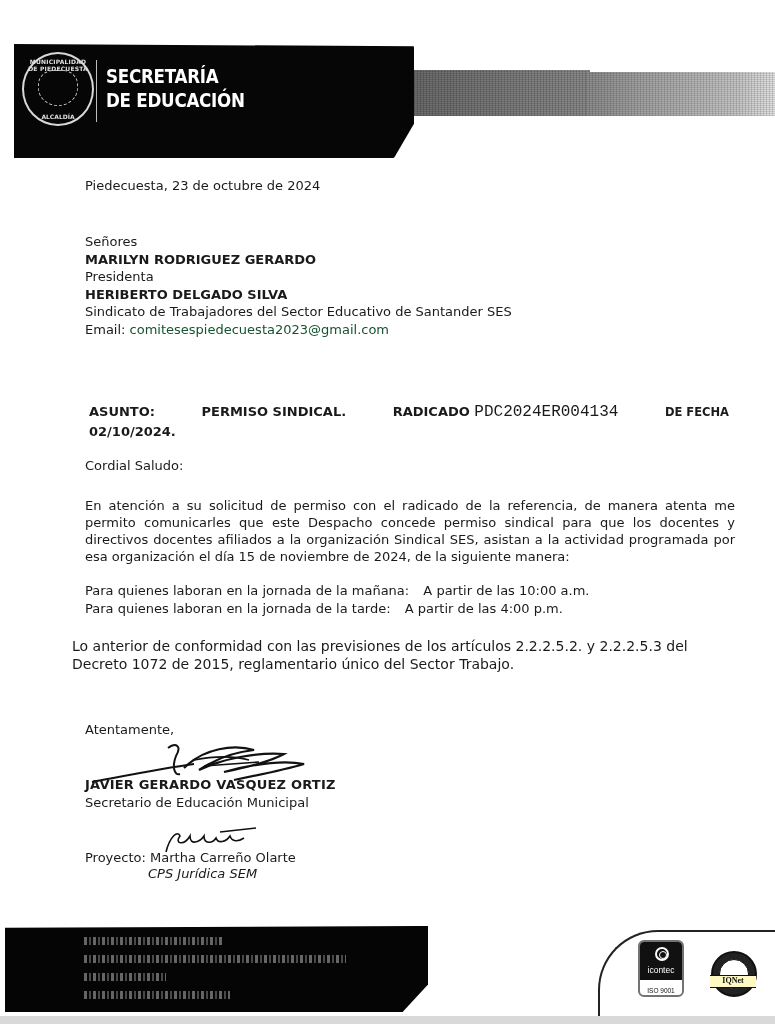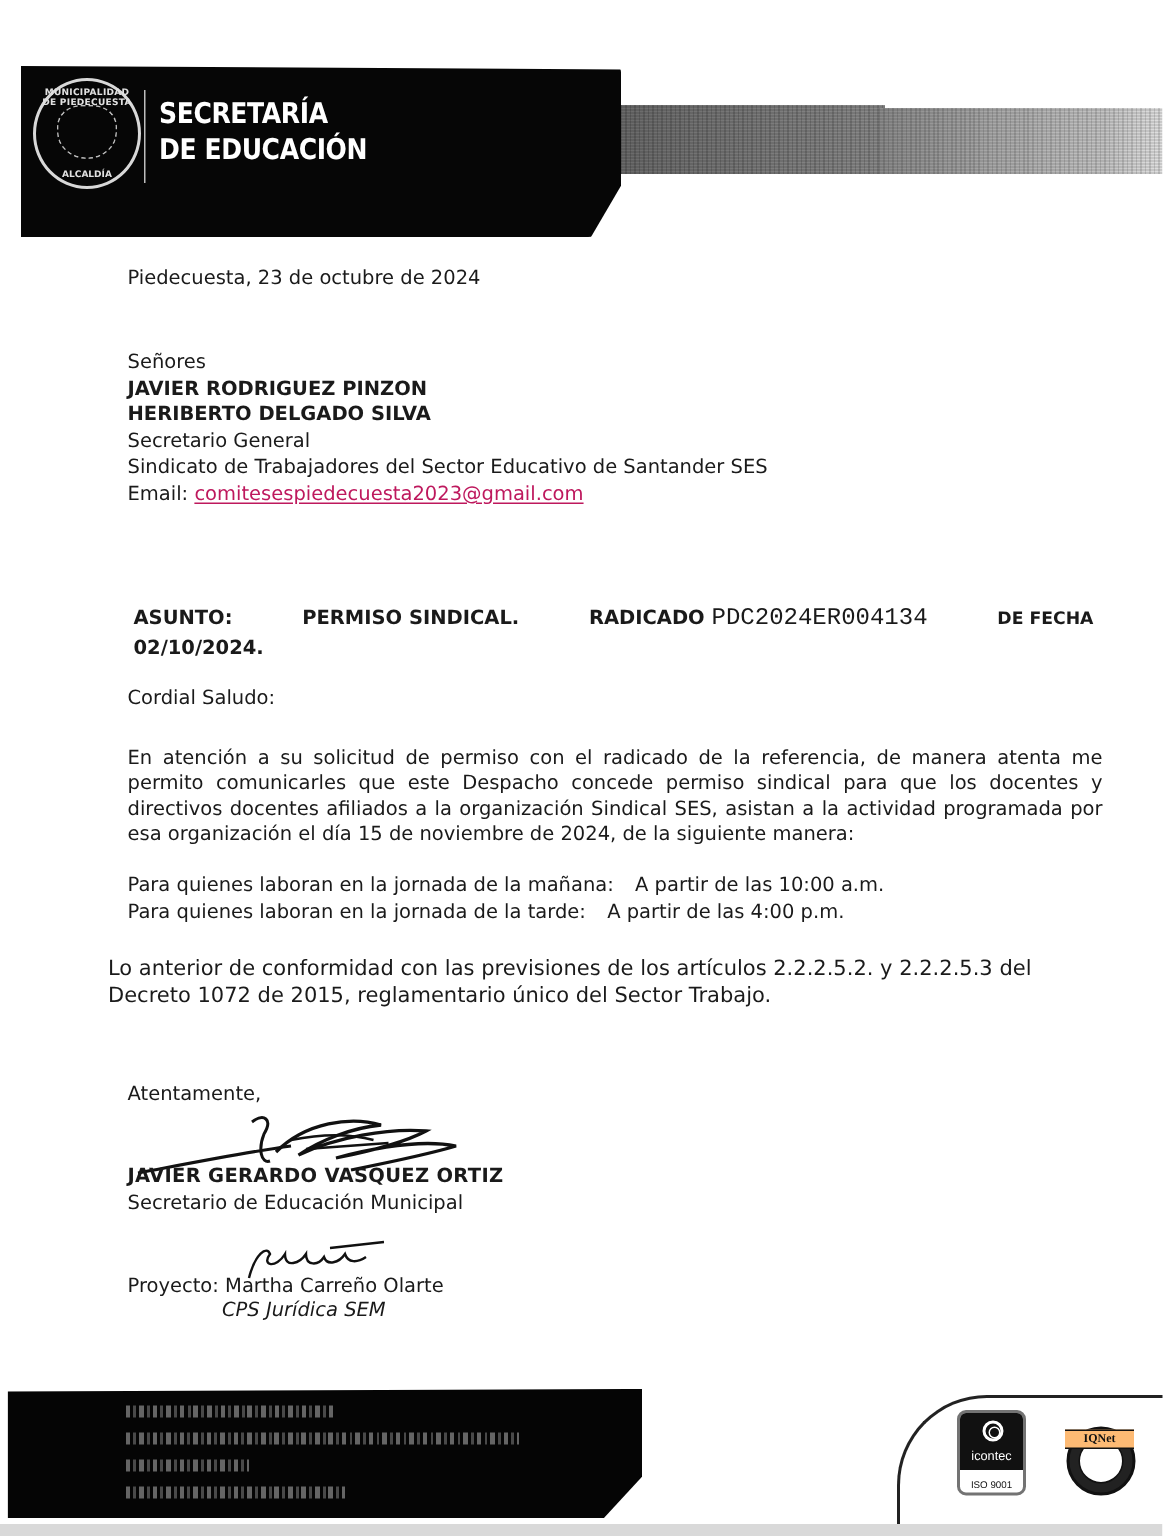--- a/index.html
+++ b/index.html
@@ -52,21 +52,21 @@
     font-weight: bold; font-size: 19px; line-height: 24px; letter-spacing: -0.3px;
     transform: scaleX(0.88); transform-origin: left top;
   }
 
   
   .text { position: absolute; left: 85px; font-size: 13px; line-height: 16px; white-space: nowrap; }
   .bold { font-weight: bold; }
   .place-date { top: 178px; }
   .addressee { top: 234px; }
   .addressee div { height: 17.5px; white-space: nowrap; }
-  .email-link { color: #be185d; text-decoration: underline; text-underline-offset: 2px; }
+  .email-link { color: #14532d; text-underline-offset: 2px; }
 
   .subject { position: absolute; left: 89px; top: 402px; width: 640px; font-size: 13px; line-height: 20px; }
   .subject .row1 { display: flex; justify-content: space-between; align-items: baseline; }
   .subject .radicado-num { font-weight: normal; font-size: 16px; font-family: Liberation Mono, monospace; }
   .subject .sc { font-size: 11.5px; }
 
   .greeting { top: 458px; }
   .paragraph { position: absolute; left: 85px; top: 497px; width: 650px; font-size: 13px; line-height: 17px; text-align: justify; }
   .schedule { position: absolute; left: 85px; top: 582px; font-size: 13px; line-height: 18px; }
   .schedule .gap { display: inline-block; width: 10px; }
@@ -114,21 +114,21 @@
   .iso-label { font-size: 6.5px; text-align: center; line-height: 22px; color: #111; font-family: "Liberation Sans", sans-serif; }
   .iqnet {
     position: absolute; left: 711px; top: 951px; width: 46px; height: 46px;
     border-radius: 50%; border: 2px solid #111; background: #222;
   }
   .iqnet-inner {
     position: absolute; left: 6px; top: 6px; width: 30px; height: 30px; border-radius: 50%;
     background: #fff; border: 1px solid #111;
   }
   .iqnet-band {
-    position: absolute; left: -3px; top: 0; width: 46px; height: 13px; background: #fdba74;
+    position: absolute; left: -3px; top: 22px; width: 46px; height: 13px; background: #fef9c3;
     border-top: 1.5px solid #111; border-bottom: 1.5px solid #111;
     font-size: 8px; font-weight: bold; text-align: center; line-height: 10px; color: #111;
     font-family: "Liberation Serif", serif;
   }
   .bottom-strip { position: absolute; left: 0; top: 1016px; width: 775px; height: 8px; background: #d9d9d9; }
 </style>
 </head>
 <body>
 
 <div class="header-noise-lead"></div>
@@ -143,23 +143,23 @@
 <div class="header-divider"></div>
 <div class="header-title">
   <div>SECRETARÍA</div>
   <div>DE EDUCACIÓN</div>
 </div>
 
 <div class="text place-date">Piedecuesta, 23 de octubre de 2024</div>
 
 <div class="text addressee">
   <div>Señores</div>
-  <div class="bold">JAVIER RODRIGUEZ PINZON</div>
+  <div class="bold">MARILYN RODRIGUEZ GERARDO</div>
+  <div>Presidenta</div>
   <div class="bold">HERIBERTO DELGADO SILVA</div>
-  <div>Secretario General</div>
   <div>Sindicato de Trabajadores del Sector Educativo de Santander SES</div>
   <div>
     <span>Email:</span>
     <a class="email-link">comitesespiedecuesta2023@gmail.com</a>
   </div>
 </div>
 
 <div class="subject bold">
   <div class="row1">
     <span>ASUNTO:</span>

